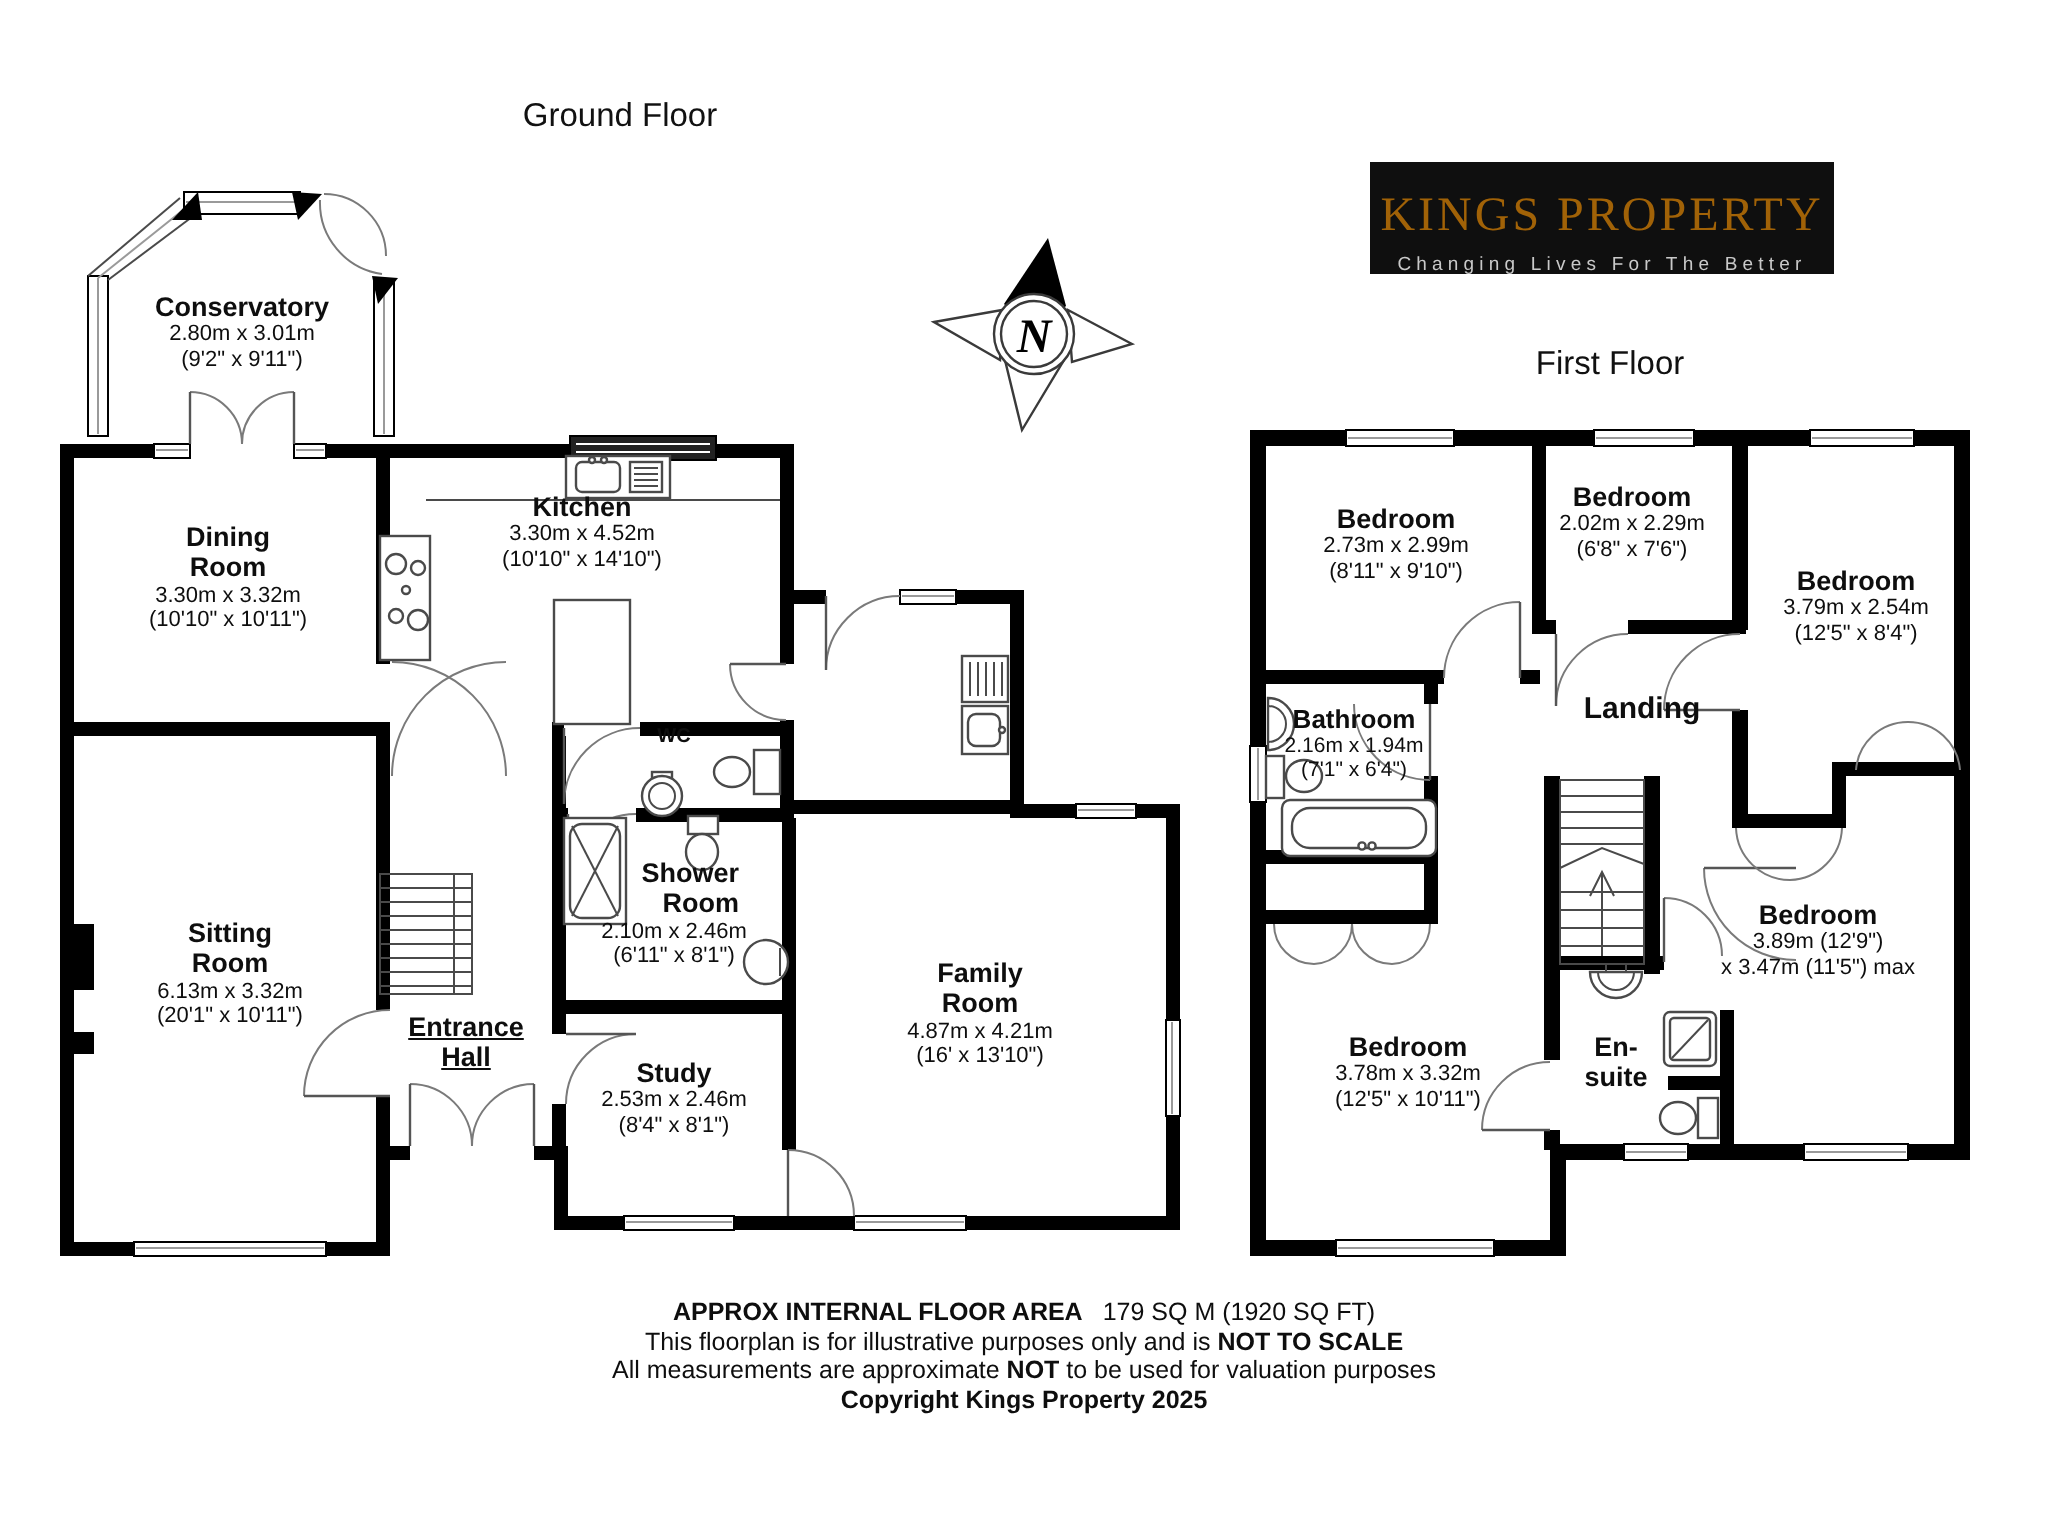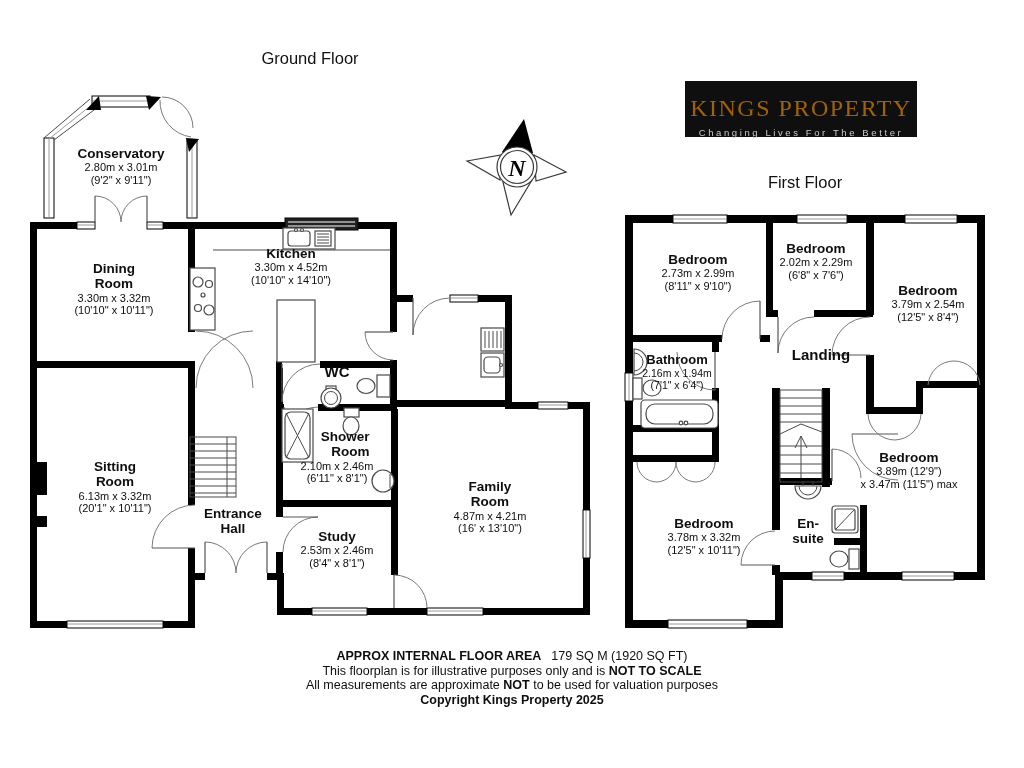--- a/index.html
+++ b/index.html
@@ -22,40 +22,40 @@
   
   .floor-title{position:absolute;transform:translateX(-50%);font-weight:normal;font-size:16.5px;color:#111;white-space:nowrap;}
   #lbl-ground-title{left:310px;top:49px;}
   #lbl-first-title{left:805px;top:173px;}
 
   
   .rl{position:absolute;transform:translateX(-50%);text-align:center;line-height:1.14;color:#0e0e0e;}
   .rn{font-weight:bold;font-size:13.5px;}
   .rd{font-size:11px;white-space:nowrap;}
   .w46{width:46px;margin:0 auto;} .w55{width:55px;margin:0 auto;} .w60{width:60px;margin:0 auto;}
-  .w65{width:65px;margin:0 auto;text-align:right;} .w80{width:80px;margin:0 auto;}
+  .w65{width:65px;margin:0 auto;text-align:right;} .w80{width:80px;margin:0 auto;text-decoration:underline;}
   #lbl-conservatory{left:121px;top:146px;}
   #lbl-dining{left:114px;top:261px;}
   #lbl-kitchen{left:291px;top:246px;}
   #lbl-utility{left:449px;top:328px;}
   #lbl-wc{left:337px;top:363px;}
   #lbl-shower{left:337px;top:429px;}
   #lbl-sitting{left:115px;top:459px;}
   #lbl-entrance{left:233px;top:506px;}
   #lbl-study{left:337px;top:529px;}
   #lbl-family{left:490px;top:479px;}
   #lbl-bed1{left:698px;top:252px;}
   #lbl-bed2{left:816px;top:241px;}
   #lbl-bed3{left:928px;top:283px;}
   #lbl-bathroom{left:677px;top:353px;}
   #lbl-bathroom .rn{font-size:13px;}
   #lbl-bathroom .rd{font-size:10.5px;}
   #lbl-landing{left:821px;top:346px;}
   #lbl-landing .rn{font-size:15px;}
-  #lbl-wc .rn{font-size:15px;}
+  #lbl-wc .rn{font-size:10px;}
   #lbl-bed4{left:909px;top:450px;}
   #lbl-ensuite{left:808px;top:506px;margin-top:10px;}
   #lbl-bed5{left:704px;top:516px;}
 
   
   #logo{position:absolute;left:685px;top:81px;width:232px;height:56px;background:#0f0f0f;
     display:flex;flex-direction:column;align-items:center;justify-content:center;}
   #logo-title{font-family:"Liberation Serif", serif;color:#a16207;font-size:24px;letter-spacing:1.5px;white-space:nowrap;line-height:1;margin-top:16px;}
   #logo-rule{width:206px;height:1px;background:#8d8d8d;margin:4px 0 3px 0;}
   #logo-tagline{color:#c9c9c9;font-size:9.5px;letter-spacing:2.6px;white-space:nowrap;}

